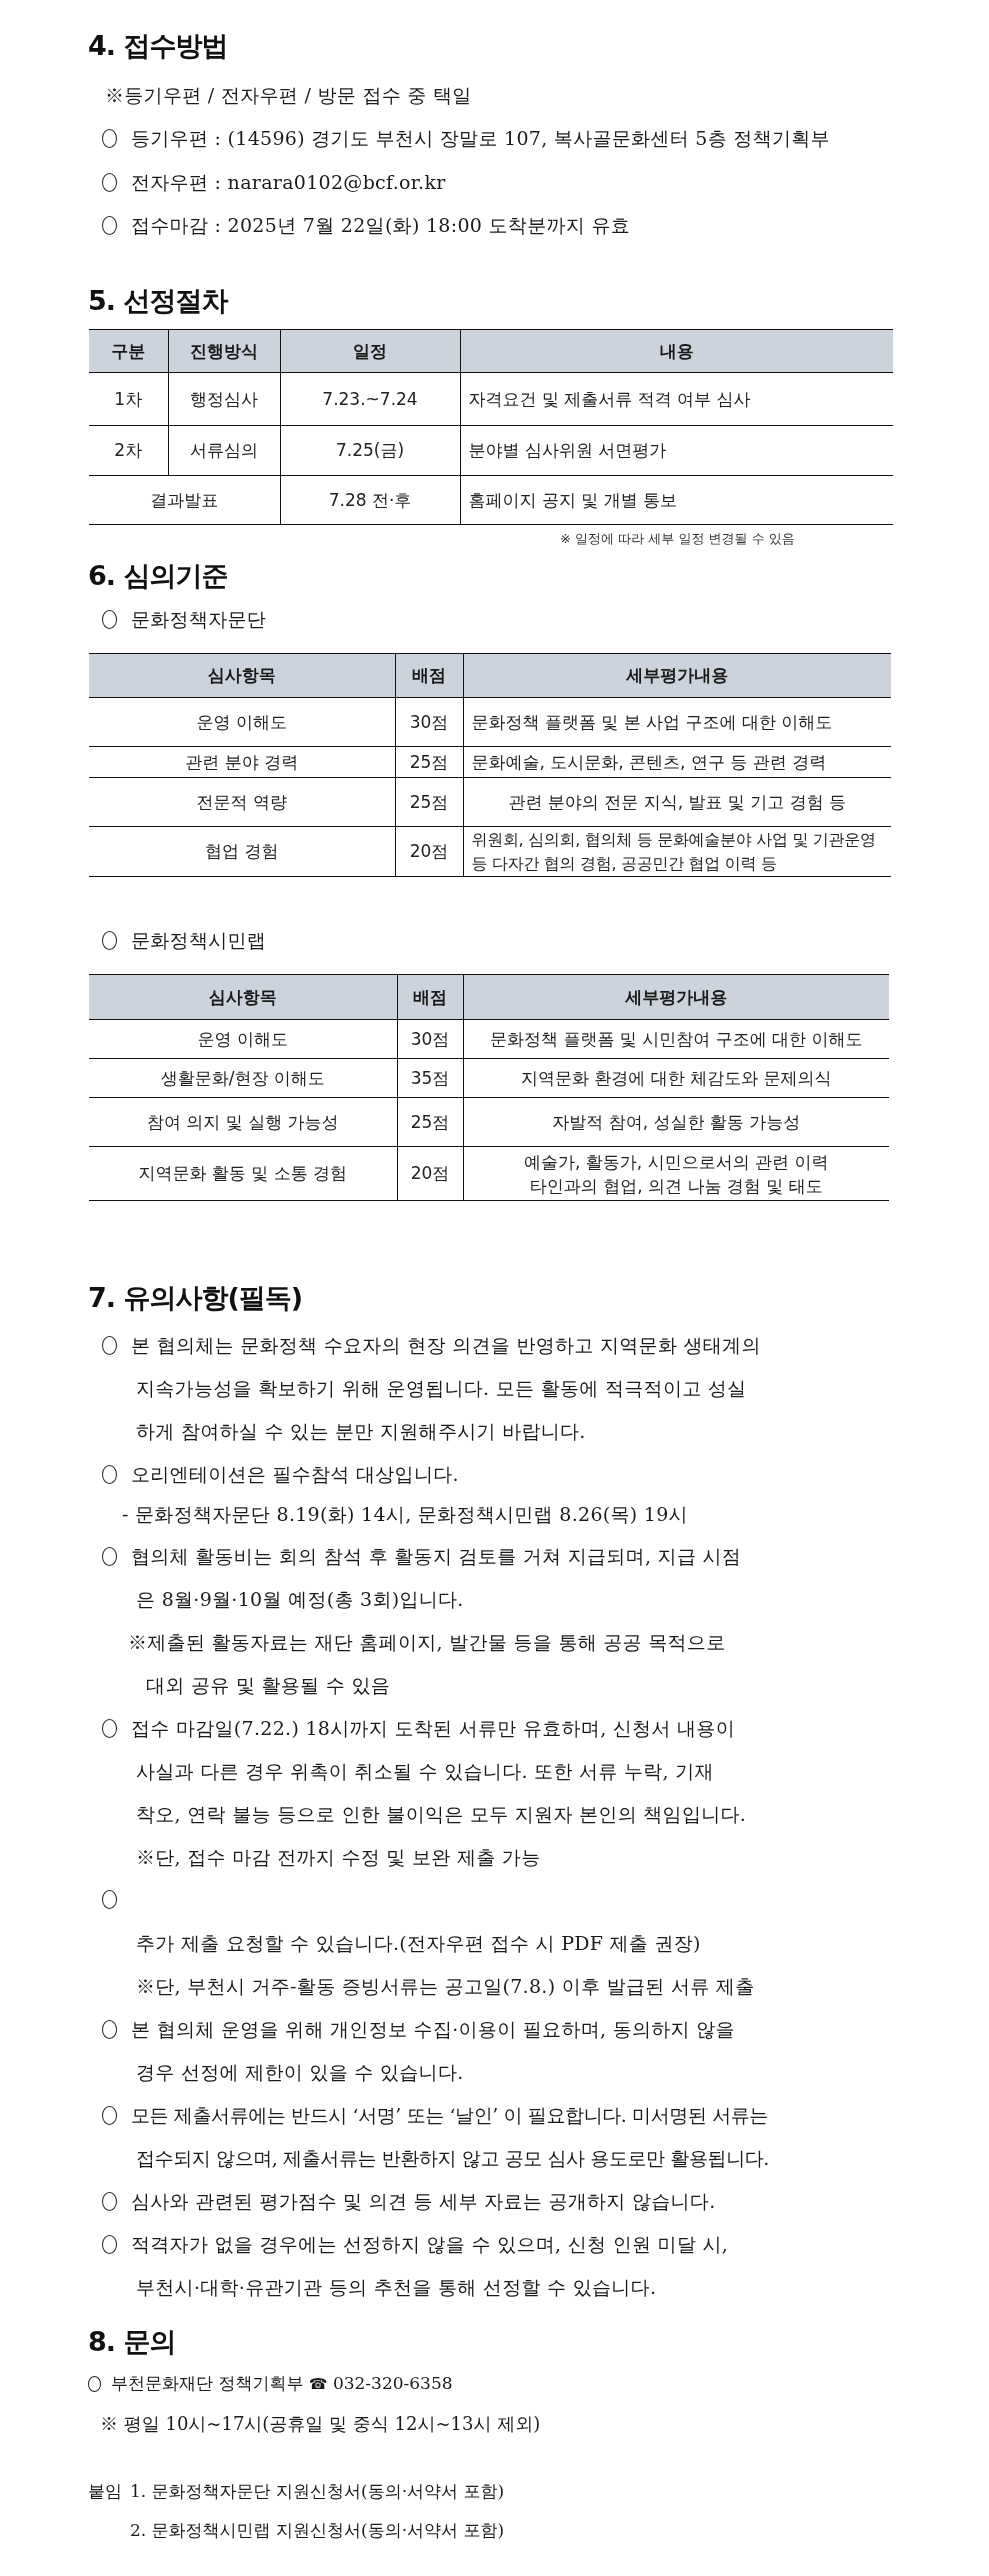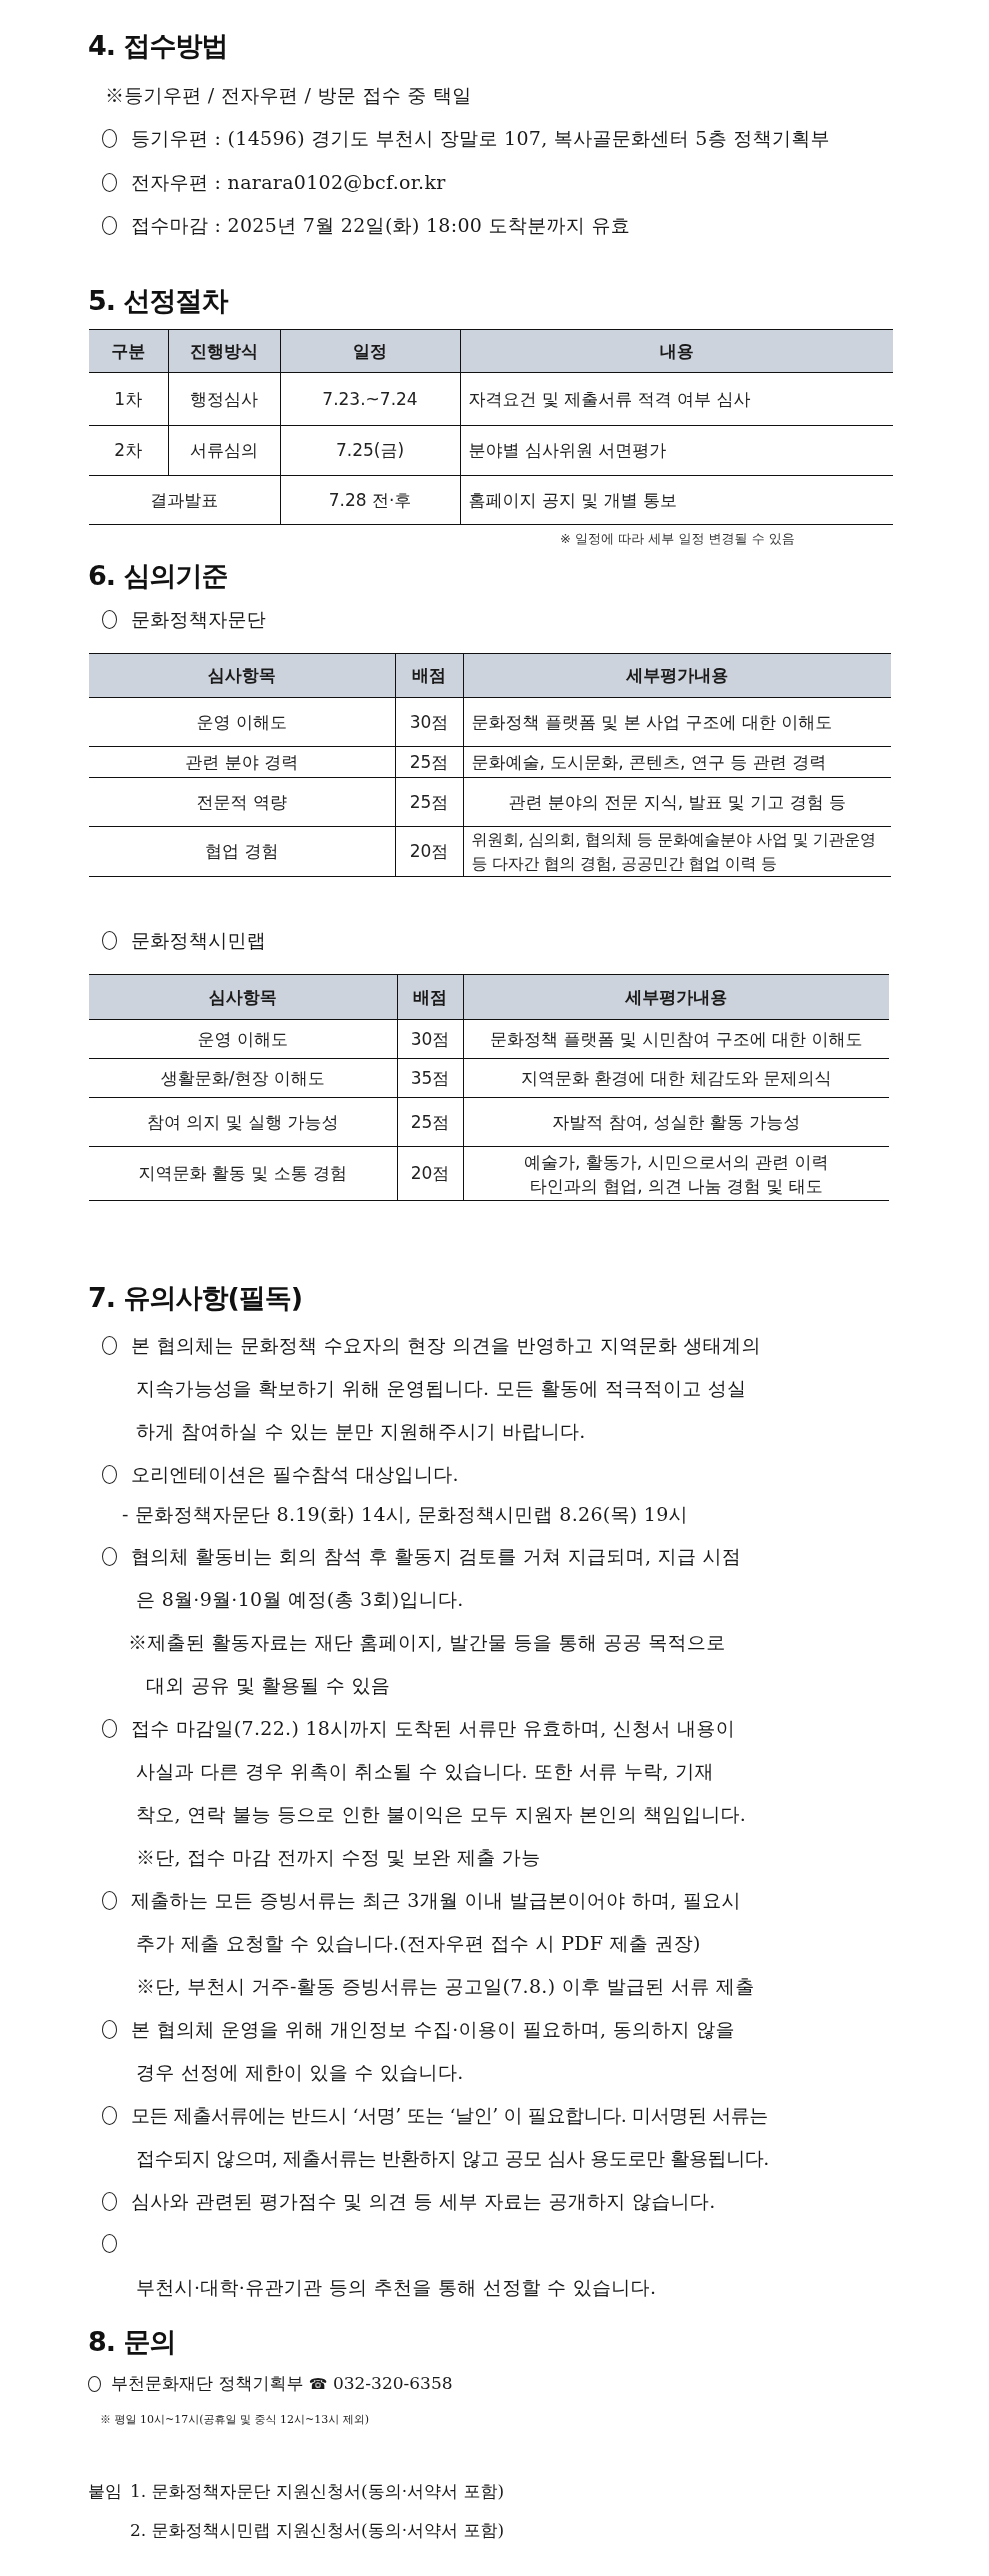--- a/index.html
+++ b/index.html
@@ -161,35 +161,35 @@
 <div class="line" style="left:102px;top:1462px;"><span class="circ"></span><span>오리엔테이션은 필수참석 대상입니다.</span></div>
 <div class="line" style="left:122px;top:1502px;">- 문화정책자문단 8.19(화) 14시, 문화정책시민랩 8.26(목) 19시</div>
 <div class="line" style="left:102px;top:1544px;"><span class="circ"></span><span>협의체 활동비는 회의 참석 후 활동지 검토를 거쳐 지급되며, 지급 시점</span></div>
 <div class="line" style="left:136px;top:1587px;">은 8월·9월·10월 예정(총 3회)입니다.</div>
 <div class="line" style="left:128px;top:1630px;">※제출된 활동자료는 재단 홈페이지, 발간물 등을 통해 공공 목적으로</div>
 <div class="line" style="left:146px;top:1673px;">대외 공유 및 활용될 수 있음</div>
 <div class="line" style="left:102px;top:1716px;"><span class="circ"></span><span>접수 마감일(7.22.) 18시까지 도착된 서류만 유효하며, 신청서 내용이</span></div>
 <div class="line" style="left:136px;top:1759px;">사실과 다른 경우 위촉이 취소될 수 있습니다. 또한 서류 누락, 기재</div>
 <div class="line" style="left:136px;top:1802px;">착오, 연락 불능 등으로 인한 불이익은 모두 지원자 본인의 책임입니다.</div>
 <div class="line" style="left:136px;top:1845px;">※단, 접수 마감 전까지 수정 및 보완 제출 가능</div>
-<div class="line" style="left:102px;top:1888px;"><span class="circ"></span><span>제출하는 모든 증빙서류는 최근 3개월 이내 발급본이어야 하며, 필요시</span></div>
+<div class="line" style="left:102px;top:1888px;"><span class="circ"></span></div>
 <div class="line" style="left:136px;top:1931px;">추가 제출 요청할 수 있습니다.(전자우편 접수 시 PDF 제출 권장)</div>
 <div class="line" style="left:136px;top:1974px;">※단, 부천시 거주-활동 증빙서류는 공고일(7.8.) 이후 발급된 서류 제출</div>
 <div class="line" style="left:102px;top:2017px;"><span class="circ"></span><span>본 협의체 운영을 위해 개인정보 수집·이용이 필요하며, 동의하지 않을</span></div>
 <div class="line" style="left:136px;top:2060px;">경우 선정에 제한이 있을 수 있습니다.</div>
 <div class="line" style="left:102px;top:2103px;letter-spacing:-0.4px;"><span class="circ"></span><span>모든 제출서류에는 반드시 ‘서명’ 또는 ‘날인’ 이 필요합니다. 미서명된 서류는</span></div>
 <div class="line" style="left:136px;top:2146px;letter-spacing:-0.4px;">접수되지 않으며, 제출서류는 반환하지 않고 공모 심사 용도로만 활용됩니다.</div>
 <div class="line" style="left:102px;top:2189px;"><span class="circ"></span><span>심사와 관련된 평가점수 및 의견 등 세부 자료는 공개하지 않습니다.</span></div>
-<div class="line" style="left:102px;top:2232px;"><span class="circ"></span></div>
+<div class="line" style="left:102px;top:2232px;"><span class="circ"></span><span>적격자가 없을 경우에는 선정하지 않을 수 있으며, 신청 인원 미달 시,</span></div>
 <div class="line" style="left:136px;top:2275px;">부천시·대학·유관기관 등의 추천을 통해 선정할 수 있습니다.</div>
 
 <div class="h2" style="top:2324px;">8. 문의</div>
 <div class="sub" style="left:88px;top:2372px;">
   <span class="circ" style="width:13px;height:16px;margin-right:10px;"></span><span>부천문화재단 정책기획부</span>
   <span style="font-size:15px;">☎</span>
   <span>032-320-6358</span>
 </div>
-<div class="sub" style="left:100px;top:2412px;font-size:11px;">※ 평일 10시~17시(공휴일 및 중식 12시~13시 제외)</div>
+<div class="sub" style="left:100px;top:2412px;font-size:18px;">※ 평일 10시~17시(공휴일 및 중식 12시~13시 제외)</div>
 
 <div class="sub" style="left:88px;top:2480px;">붙임</div>
 <div class="sub" style="left:130px;top:2480px;">1. 문화정책자문단 지원신청서(동의·서약서 포함)</div>
 <div class="sub" style="left:130px;top:2519px;">2. 문화정책시민랩 지원신청서(동의·서약서 포함)</div>
 
 
 </body></html>

